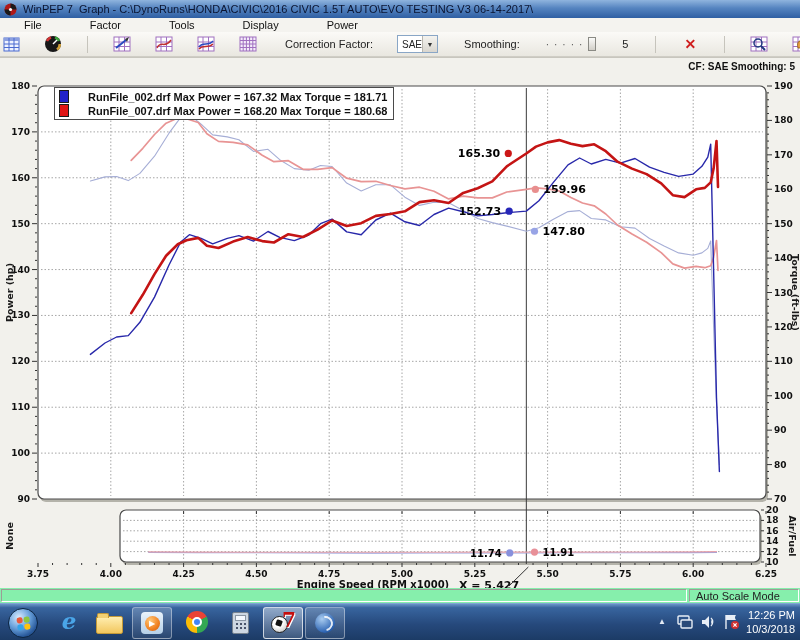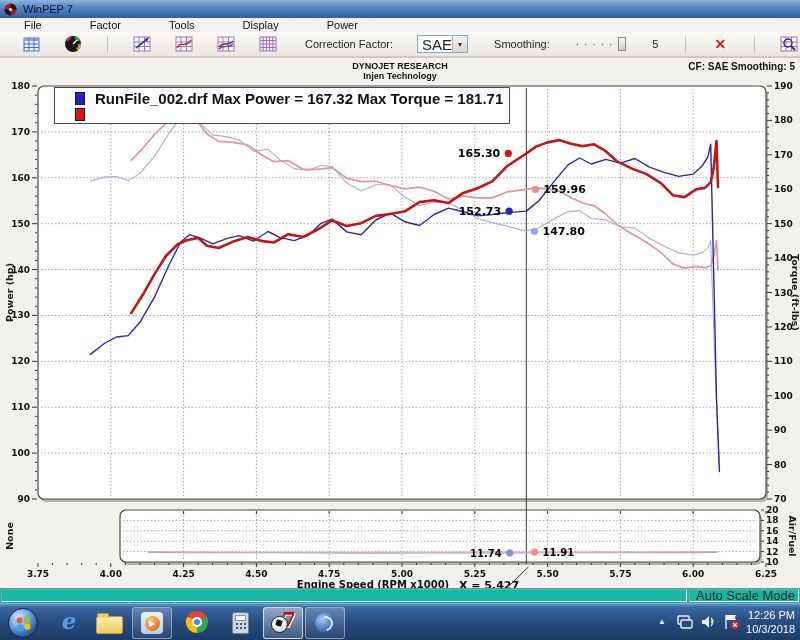--- a/index.html
+++ b/index.html
@@ -10,55 +10,55 @@
   .titlebar{position:absolute;top:0;left:0;right:0;height:18px;
     background:linear-gradient(180deg,#8fb4de 0%,#5584c0 45%,#2f5fa3 100%);
     display:flex;align-items:center;gap:6px;padding-left:4px;
     font-size:11px;color:#0a1430;}
   .titlebar .appname{font-weight:normal;}
   .menubar{position:absolute;top:18px;left:0;right:0;height:14px;background:#f4f3ef;
     display:flex;align-items:center;font-size:11px;color:#111;border-bottom:1px solid #e3e1da;}
   .menubar span{padding:0 24px;}
   .toolbar{position:absolute;top:32px;left:0;right:0;height:24px;
     background:linear-gradient(#fbfaf7,#e9e7e0);border-bottom:1px solid #cfcdc5;
-    display:flex;align-items:center;gap:20px;padding-left:20px;font-size:11px;color:#222;}
+    display:flex;align-items:center;gap:20px;padding-left:0;font-size:11px;color:#222;}
   .tbtn{width:22px;height:20px;display:flex;align-items:center;justify-content:center;flex:0 0 auto;}
   .tsep{width:1px;height:17px;background:#c6c4bc;margin:0 3px;flex:0 0 auto;}
   .tlabel{margin:0 4px 0 6px;white-space:nowrap;}
   .dd{width:92px;height:16px;border:1px solid #89a6c6;background:#fff;display:flex;align-items:center;}
-  .dd .val{flex:1;padding-left:4px;font-size:15px;}
+  .dd .val{flex:1;padding-left:4px;font-size:10px;}
   .dd .arr{width:14px;height:100%;background:linear-gradient(#f4f3ef,#d9d6cf);
     border-left:1px solid #b9b6ae;font-size:7px;display:flex;align-items:center;justify-content:center;color:#333;}
   .slider{display:flex;align-items:center;margin:0 2px;}
   .sdots{font-size:10px;letter-spacing:5px;color:#555;margin-right:1px;}
   .shandle{width:6px;height:12px;background:linear-gradient(#fafaf8,#d2cfc8);border:1px solid #8a8a84;}
   .xglyph{color:#cf1d1d;font-weight:bold;font-size:14px;line-height:14px;}
   .mglyph{color:#2240b2;font-weight:bold;font-size:14px;line-height:14px;}
 
   
   .chartregion{position:absolute;top:57px;left:0;right:0;height:531px;background:#f2f1ec;border-top:1px solid #c8c6be;}
   #chartsvg{position:absolute;left:0;top:0;}
   .chh{position:absolute;left:0;right:0;top:3px;text-align:center;
     font-size:9px;font-weight:bold;color:#101010;line-height:10px;}
   .chr{position:absolute;right:5px;top:3px;font-size:10px;font-weight:bold;color:#101010;}
   .legend{position:absolute;left:54px;top:29px;background:#fff;border:1px solid #4a4a4a;
     padding:2px 6px 2px 4px;display:flex;flex-direction:column;gap:1px;}
-  .lrow{display:flex;align-items:center;gap:10px;font-size:15px;font-weight:bold;color:#111;white-space:nowrap;margin-left:16px;}
+  .lrow{display:flex;align-items:center;gap:19px;font-size:11px;font-weight:bold;color:#111;white-space:nowrap;}
   .lsw{width:8px;height:11px;border:1px solid #1a1a1a;flex:0 0 auto;}
 
   
   .tk{font:bold 9px "DejaVu Sans",sans-serif;fill:#101010;}
   .at{font:bold 9.5px "DejaVu Sans",sans-serif;fill:#1a1a1a;}
   .xl{font:bold 10px "DejaVu Sans",sans-serif;fill:#101010;}
   .xc{font:bold 11px "DejaVu Sans",sans-serif;fill:#101010;}
   .dl{font:bold 11px "DejaVu Sans",sans-serif;fill:#000;}
   .dls{font:bold 10px "DejaVu Sans",sans-serif;fill:#000;}
 
   
-  .statusbar{position:absolute;top:588px;left:0;right:0;height:15px;background:#14b8a6;display:flex;font-size:13px;color:#222;}
+  .statusbar{position:absolute;top:588px;left:0;right:0;height:15px;background:#86efac;display:flex;font-size:11px;color:#222;}
   .sseg{flex:1;margin:1px;border:1px solid;border-color:#9c9c96 #ffffff #ffffff #9c9c96;}
   .ssegr{flex:0 0 102px;margin:1px;border:1px solid;border-color:#9c9c96 #ffffff #ffffff #9c9c96;
     display:flex;align-items:center;padding-left:6px;}
 
   
   .taskbar{position:absolute;top:603px;left:0;right:0;height:37px;
     background:linear-gradient(180deg,#6a95c9 0%,#38659f 10%,#26497c 55%,#1b3a64 100%);
     border-top:1px solid #7fa6d4;}
   .orb{position:absolute;left:8px;top:4px;width:28px;height:28px;border-radius:50%;
     background:radial-gradient(circle at 35% 30%,#d9ecff,#68a0da 42%,#2a5a9c 72%,#142f52 100%);
@@ -106,20 +106,21 @@
 <body>
 
 <div class="titlebar">
   <svg width="13" height="13">
     <circle cx="6.5" cy="6.5" r="6" fill="#b01818"></circle>
     <path d="M6.5 6.5 L12.5 6.5 A6 6 0 0 0 6.5 0.5 Z" fill="#1a1a1a"></path>
     <path d="M6.5 6.5 L0.5 6.5 A6 6 0 0 0 6.5 12.5 Z" fill="#1a1a1a"></path>
     <circle cx="6.5" cy="6.5" r="1.6" fill="#fff"></circle>
   </svg>
   <span class="appname">WinPEP 7</span>
+  <span>Graph - C:\DynoRuns\HONDA\CIVIC\2016 CIVIC 1.5T AUTO\EVO TESTING V3 06-14-2017\</span>
 </div>
 
 <div class="menubar">
   <span>File</span>
   <span>Factor</span>
   <span>Tools</span>
   <span>Display</span>
   <span>Power</span>
 </div>
 
@@ -478,32 +479,29 @@
       <text x="543.3696" y="192.38766666666663" text-anchor="start" class="dl">159.96</text>
       <circle cx="509.1616000000001" cy="210.13900000000004" r="3.6" fill="#2626b8"></circle>
       <text x="501.1616000000001" y="214.13900000000004" text-anchor="end" class="dl">152.73</text>
       <circle cx="534.4960000000001" cy="230.2383333333333" r="3.6" fill="#98a4e6"></circle>
       <text x="542.4960000000001" y="234.2383333333333" text-anchor="start" class="dl">147.80</text>
       <circle cx="509.744" cy="551.952" r="3.6" fill="#8890dc"></circle>
       <text x="501.744" y="555.952" text-anchor="end" class="dls">11.74</text>
       <circle cx="534.4960000000001" cy="551.068" r="3.6" fill="#e89098"></circle>
       <text x="542.4960000000001" y="555.068" text-anchor="start" class="dls">11.91</text>
     </svg>
-  <div class="chh">
-    <div>DYNOJET RESEARCH</div>
-    <div>Injen Technology</div>
-  </div>
   <div class="chr">CF: SAE  Smoothing: 5</div>
   <div class="legend">
       <div class="lrow">
         <span class="lsw" style="background: rgb(34, 34, 200);"></span>
         <span>RunFile_002.drf Max Power = 167.32 Max Torque = 181.71</span>
       </div>
       <div class="lrow">
         <span class="lsw" style="background: rgb(224, 20, 20);"></span>
+        <span>RunFile_007.drf Max Power = 168.20 Max Torque = 180.68</span>
       </div>
     </div>
 </div>
 
 <div class="statusbar">
   <div class="sseg"></div>
   <div class="ssegr">Auto Scale Mode</div>
 </div>
 
 <div class="taskbar">

